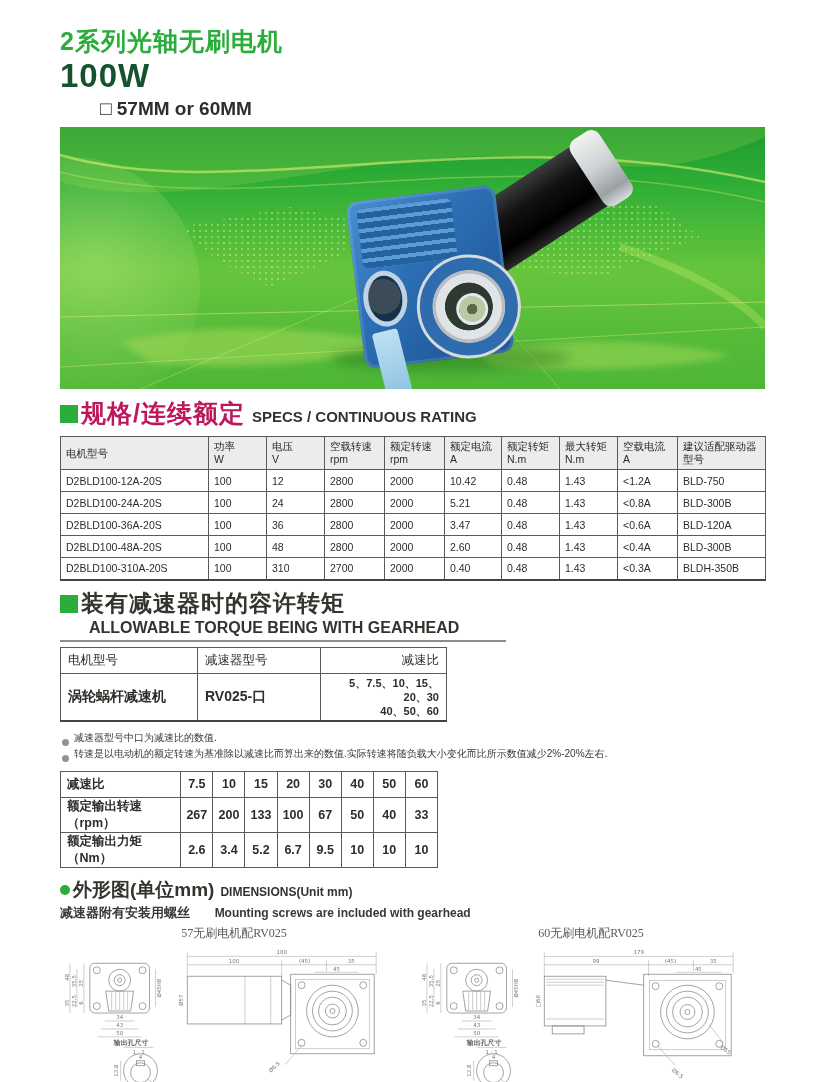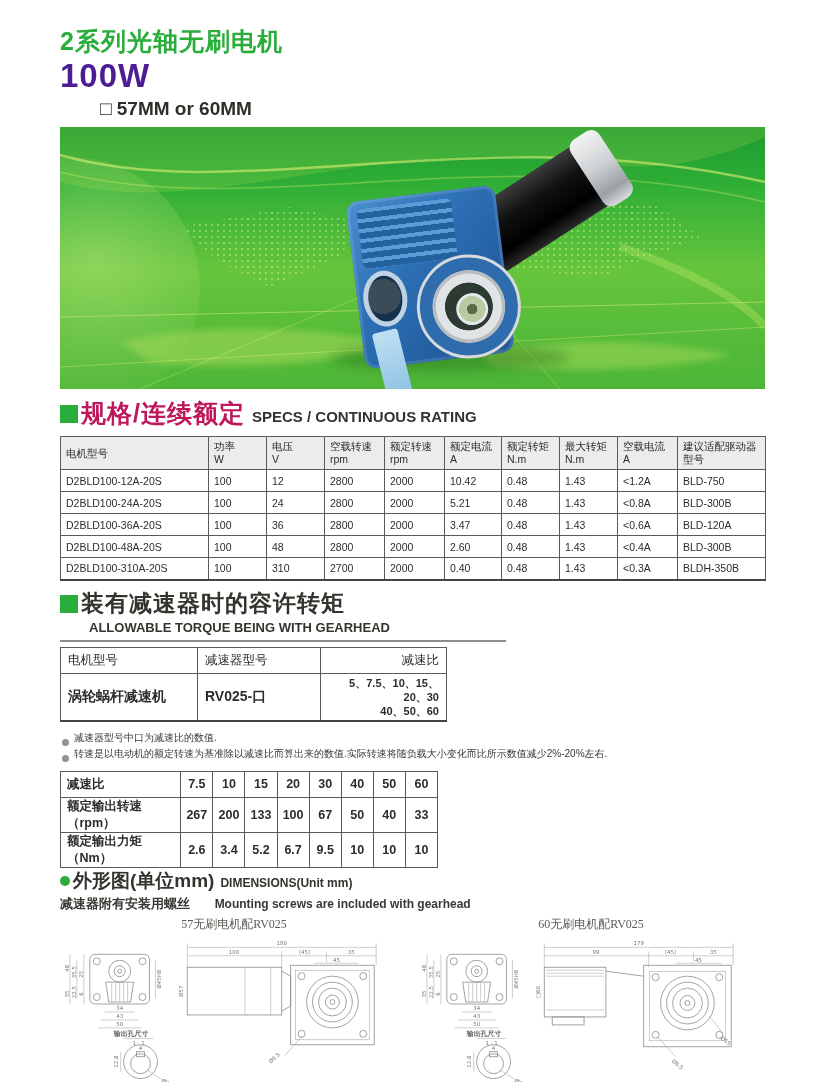--- a/index.html
+++ b/index.html
@@ -2,21 +2,21 @@
 <html><head>
 <meta charset="utf-8">
 <style>
   * { margin:0; padding:0; box-sizing:border-box; }
   html,body { width:820px; height:1082px; background:#ffffff; overflow:hidden;
     font-family:"Liberation Sans","DejaVu Sans",sans-serif; color:#33312c; }
   .page { width:820px; height:1082px; padding:26px 55px 0 60px; position:relative; }
 
   
   .series-title { color:#2bad3b; font-size:25px; font-weight:bold; line-height:30px; letter-spacing:1px; }
-  .power-title  { color:#4c1d95; font-size:33px; font-weight:bold; line-height:40px; letter-spacing:1px; }
+  .power-title  { color:#14532d; font-size:33px; font-weight:bold; line-height:40px; letter-spacing:1px; }
   .size-title   { color:#2f2d28; font-size:19px; font-weight:bold; line-height:26px;padding-left:40px; }
 
   
   .banner { position:relative; width:705px; height:262px; margin-top:5px; overflow:hidden;
     background:linear-gradient(180deg,#1d9a30 0%,#2fae36 22%,#67c53d 55%,#55bb39 80%,#4eb637 100%); }
   .banner svg.deco { position:absolute; inset:0; }
   .planet { position:absolute; left:-120px; top:30px; width:260px; height:260px; border-radius:50%;
     background:radial-gradient(circle at 60% 40%, rgba(220,245,150,.35), rgba(220,245,150,0) 70%); }
   .product { position:absolute; left:250px; top:28px; width:330px; height:220px; }
   .shadow { position:absolute; left:20px; top:190px; width:240px; height:26px; border-radius:50%;
@@ -44,21 +44,21 @@
 
   
   .sec1 { display:flex; align-items:baseline; margin-top:8px; }
   .green-sq { width:18px; height:18px; background:#2bad3b; display:inline-block; margin-right:3px;
     position:relative; top:1px; }
   .sec1 .cn { font-size:25px; font-weight:bold; color:#be185d; letter-spacing:1px; }
   .sec1 .en { font-size:15px; font-weight:bold; color:#35332d; margin-left:7px; }
   .sec2 { margin-top:7px; }
   .sec2-top { display:flex; align-items:center; }
   .sec2 .cn { font-size:23px; font-weight:bold; color:#35332d; letter-spacing:1px; }
-  .sec2 .en { font-size:13px; font-weight:bold; color:#35332d; margin-left:29px; line-height:18px; }
+  .sec2 .en { font-size:16px; font-weight:bold; color:#35332d; margin-left:29px; line-height:18px; }
   .sec2 hr { border:none; border-top:2px solid #8d8d8d; width:446px; margin:3px 0 0 0; }
 
   
   table { border-collapse:collapse; table-layout:fixed; }
   td,th { border:1px solid #5a5a5a; font-weight:normal; }
 
   .spec-table { width:705px; margin-top:6px; border-bottom:2px solid #444; }
   .spec-table th { background:#ececec; font-size:10.5px; height:33px; text-align:left; padding:2px 5px;
     vertical-align:middle; color:#2e2c28; }
   .spec-table th .h-cn, .spec-table th .h-unit { display:block; line-height:13px; }
@@ -75,21 +75,21 @@
 
   .notes { margin-top:8px; }
   .note-line { display:flex; align-items:flex-end; font-size:10px; line-height:16px; color:#3a3833; }
   .bullet { width:7px; height:7px; border-radius:50%; background:#8f948d; margin:4px 5px 0 2px; flex:none; }
 
   .ratio-table { width:378px; margin-top:9px; }
   .ratio-table td { height:26px; font-size:12.5px; font-weight:bold; text-align:center; color:#2e2c28; }
   .ratio-table td:first-child { text-align:left; padding-left:6px; font-weight:bold; }
 
   
-  .dim-head { display:flex; align-items:baseline; }
+  .dim-head { margin-top:9px; display:flex; align-items:baseline; }
   .green-dot { width:10px; height:10px; border-radius:50%; background:#2bad3b; margin-right:3px;
     position:relative; top:-1px; flex:none; }
   .dim-head .cn { font-size:19px; font-weight:bold; color:#35332d; }
   .dim-head .en { font-size:12px; font-weight:bold; color:#35332d; margin-left:6px; }
   .dim-note { font-size:13px; font-weight:bold; color:#3a3833; margin-top:1px; }
   .dim-note .en-part { font-size:12px;margin-left:21px; }
 
   .drawings { display:flex; gap:9px; margin-top:3px; }
   .drawing { width:348px; }
   .drawing-caption { text-align:center; font-size:12px; color:#5a5a55; height:16px;

